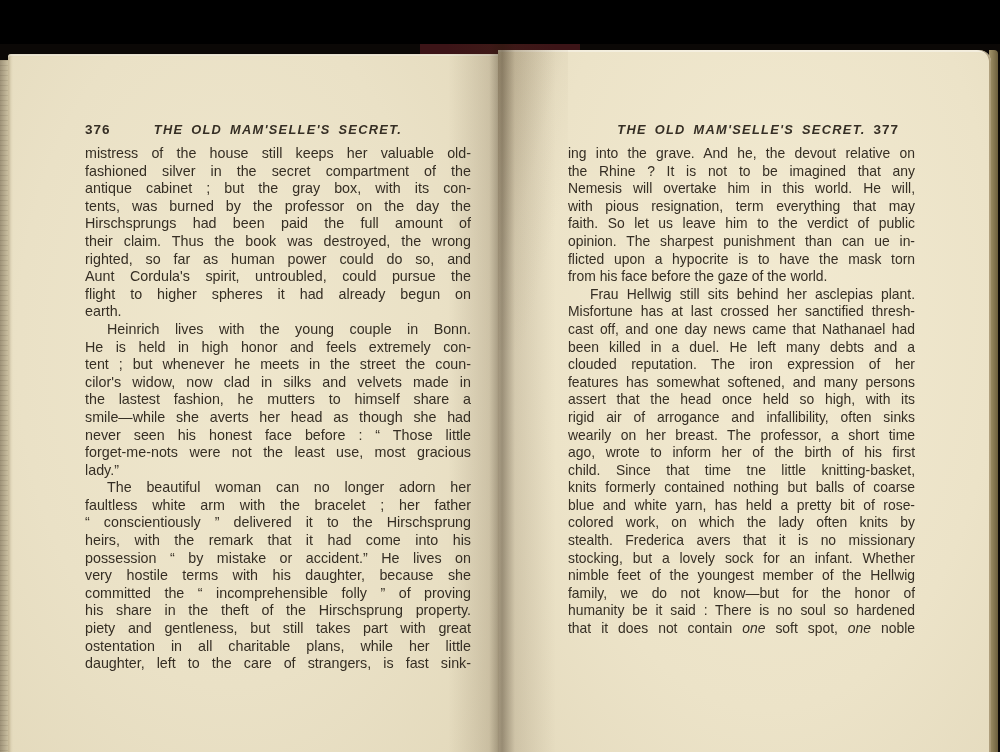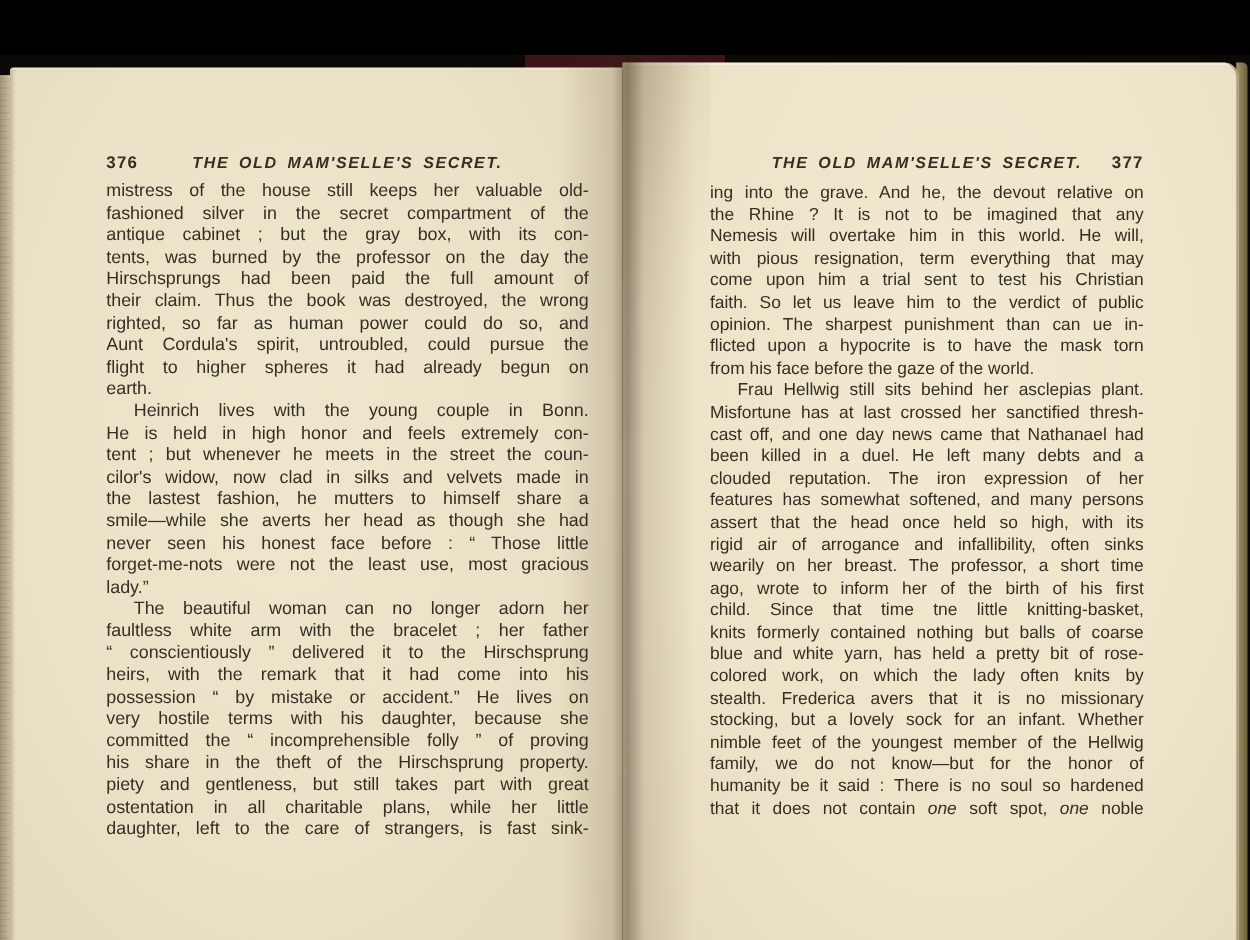--- a/index.html
+++ b/index.html
@@ -100,28 +100,27 @@
         <div class="line">his share in the theft of the Hirschsprung property.</div>
         <div class="line">piety and gentleness, but still takes part with great</div>
         <div class="line">ostentation in all charitable plans, while her little</div>
         <div class="line">daughter, left to the care of strangers, is fast sink-</div>
       </div>
   </div>
 
   <div class="textcol col-right" style="left:568px;top:78px;width:347px;">
     <div class="header" style="width:347px;">
       <span class="runhead">THE OLD MAM'SELLE'S SECRET.</span>
-      <span class="pagenum" style="right:0;">377</span>
+      <span class="pagenum" style="right:16px;">377</span>
     </div>
     <div class="body-lines" style="margin-top:23px;">
         <div class="line">ing into the grave. And he, the devout relative on</div>
         <div class="line">the Rhine ? It is not to be imagined that any</div>
         <div class="line">Nemesis will overtake him in this world. He will,</div>
         <div class="line">with pious resignation, term everything that may</div>
-        <div class="line">come upon him a trial sent to test his Christian</div>
         <div class="line">faith. So let us leave him to the verdict of public</div>
         <div class="line">opinion. The sharpest punishment than can ue in-</div>
         <div class="line">flicted upon a hypocrite is to have the mask torn</div>
         <div class="line end">from his face before the gaze of the world.</div>
         <div class="line indent">Frau Hellwig still sits behind her asclepias plant.</div>
         <div class="line">Misfortune has at last crossed her sanctified thresh-</div>
         <div class="line">cast off, and one day news came that Nathanael had</div>
         <div class="line">been killed in a duel. He left many debts and a</div>
         <div class="line">clouded reputation. The iron expression of her</div>
         <div class="line">features has somewhat softened, and many persons</div>

